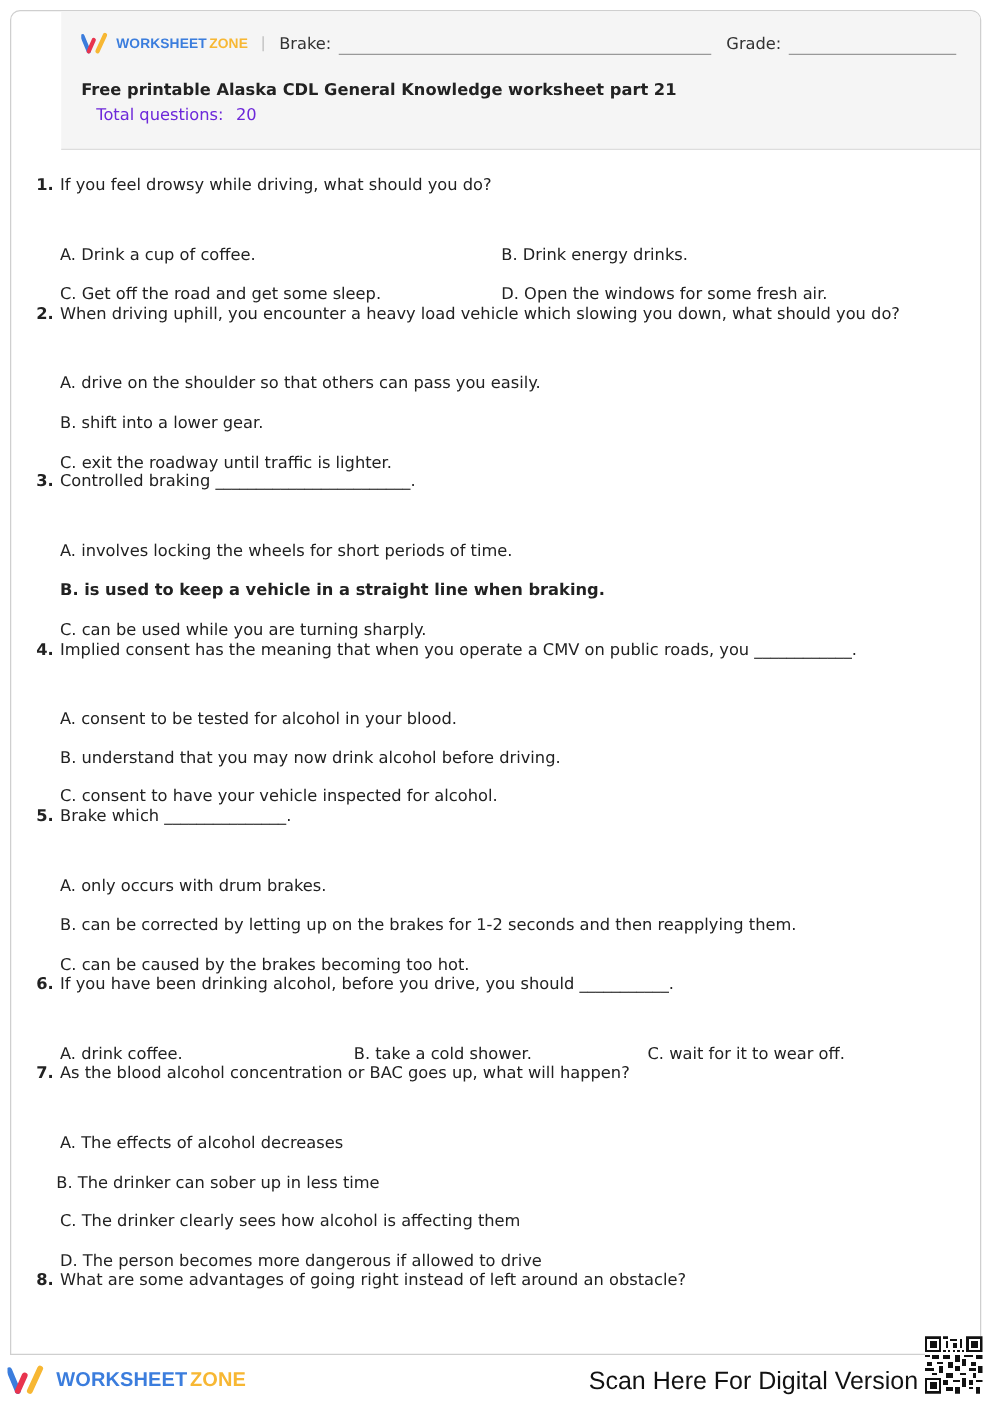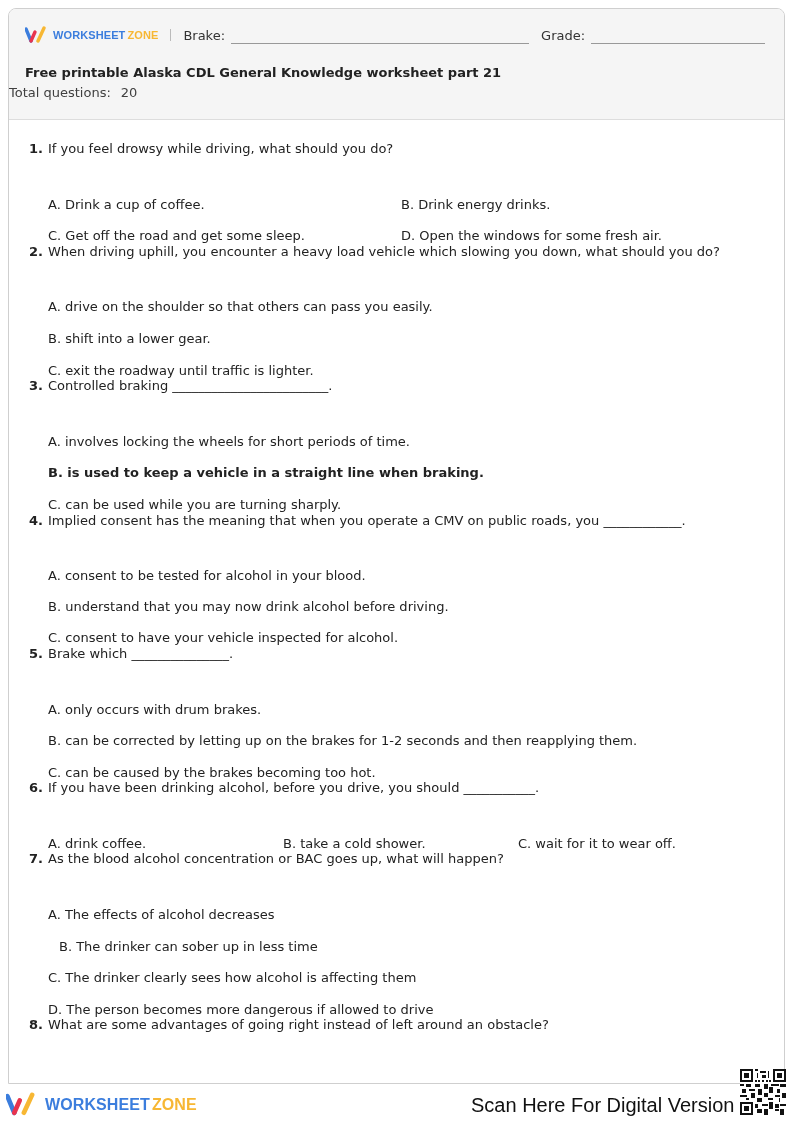--- a/index.html
+++ b/index.html
@@ -5,20 +5,21 @@
     * { box-sizing: border-box; margin: 0; padding: 0; }
     html, body {
       width: 793px; height: 1122px; background: #ffffff;
       font-family: "DejaVu Sans", "Liberation Sans", sans-serif;
       color: #222; overflow: hidden; position: relative;
     }
     .sheet {
       position: absolute; left: 8px; top: 8px; width: 777px; height: 1076px;
       border: 1px solid #cfcfcf; border-radius: 8px 8px 0 0; border-bottom: 1px solid #cfcfcf;
       overflow: hidden;
+      padding-left: 40px;
     }
     .header {
       background: #f5f5f5; border-bottom: 1px solid #dddddd;
       height: 111px; position: relative;
     }
     .header-row {
       position: absolute; top: 15px; left: 16px; right: 19px; height: 22px;
       display: flex; align-items: center; font-size: 13px; color: #333;
     }
     .logo { display: flex; align-items: center; }
@@ -28,21 +29,21 @@
     .logo-text .z { color: #f7b733; margin-left: 2px; }
     .divider-bar { width: 1px; height: 12px; background: #bbb; margin: 0 12px 0 12px; }
     .field-label { color: #333; font-size: 13px; margin-right: 6px; }
     .field-line { border-bottom: 1px solid #999; height: 14px; margin-top: 4px; }
     .name-line { width: 298px; margin-right: 12px; }
     .grade-line { flex: 1; }
     .title {
       position: absolute; left: 16px; top: 56px; font-size: 13px; font-weight: bold; color: #222;
     }
     .total {
-      position: absolute; left: 0; top: 76px; font-size: 13px; color: #404040;
+      position: absolute; left: 28px; top: 76px; font-size: 13px; color: #6d28d9;
     }
     .total .num { margin-left: 10px; }
     .q { position: absolute; left: 0; width: 100%; font-size: 13px; color: #222; }
     .q-stem { position: absolute; left: 20px; white-space: nowrap; }
     .q-num { display: inline-block; width: 19px; font-weight: bold; text-align: left; }
     .opt { position: absolute; white-space: nowrap; font-size: 13px; color: #222; margin-top: 24px; }
 
     .footer-logo { position: absolute; left: 6px; top: 1092px; display: flex; align-items: center; }
     .footer-logo .logo-mark { width: 33px; height: 25px; margin-right: 6px; }
     .footer-logo .logo-text { font-size: 16px; }
@@ -115,21 +116,21 @@
   <div class="q" style="top:771px;">
     <div class="q-stem"><span class="q-num">6.</span><span>If you have been drinking alcohol, before you drive, you should ___________.</span></div>
     <div class="opt" style="left:39px; top:32px;">A. drink coffee.</div>
     <div class="opt" style="left:274px; top:32px;">B. take a cold shower.</div>
     <div class="opt" style="left:509px; top:32px;">C. wait for it to wear off.</div>
   </div>
 
   <div class="q" style="top:842px;">
     <div class="q-stem"><span class="q-num">7.</span><span>As the blood alcohol concentration or BAC goes up, what will happen?</span></div>
     <div class="opt" style="left:39px; top:32px;">A. The effects of alcohol decreases</div>
-    <div class="opt" style="left:50px; top:64px;">B. The drinker can sober up in less time</div>
+    <div class="opt" style="left:36px; top:64px;">B. The drinker can sober up in less time</div>
     <div class="opt" style="left:39px; top:95px;">C. The drinker clearly sees how alcohol is affecting them</div>
     <div class="opt" style="left:39px; top:127px;">D. The person becomes more dangerous if allowed to drive</div>
   </div>
 
   <div class="q" style="top:1008px;">
     <div class="q-stem"><span class="q-num">8.</span><span>What are some advantages of going right instead of left around an obstacle?</span></div>
   </div>
 </div>
 
 <div class="footer-logo">

